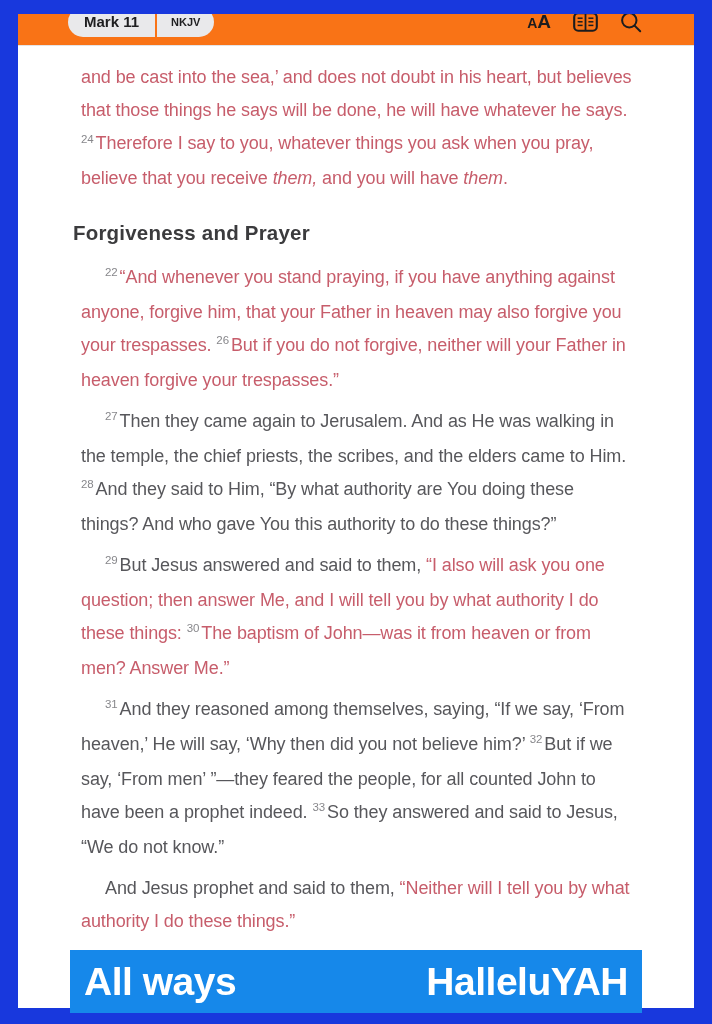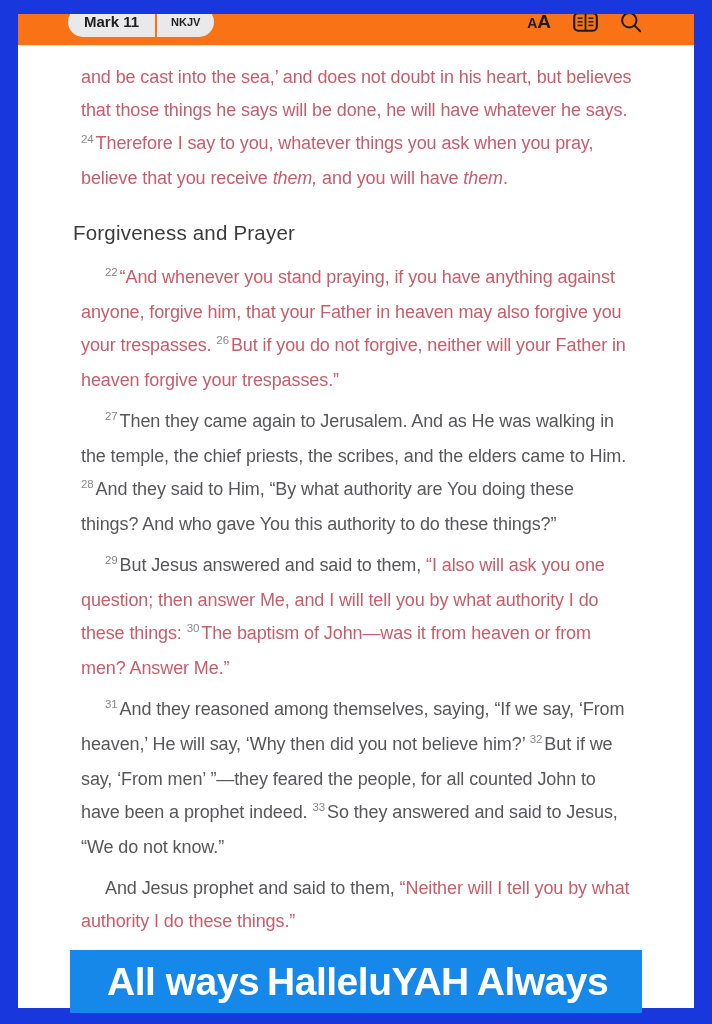--- a/index.html
+++ b/index.html
@@ -50,21 +50,21 @@
   }
   .aa-label::first-letter { font-size: 14px; }
   
   .content {
     padding: 7px 54px 0 55px;
     font-size: 18px; line-height: 33px;
     letter-spacing: -0.1px;
     color: var(--ink, #57575b);
   }
   .heading {
-    font-size: 20.5px; font-weight: normal;
+    font-size: 20.5px; font-weight: bold;
     color: var(--head, #3b3b3d);
     margin: 25px 0 14px 0;
     letter-spacing: 0.2px;
     line-height: 1.3;
   }
   .para { margin: 8px; }
   .para.indent { text-indent: 24px; }
   .run-red { color: var(--red, #c75d6b); }
   .run-dark { color: var(--ink, #57575b); }
   .italic { font-style: italic; }
@@ -74,21 +74,21 @@
     margin-right: 2px;
     color: #87878b;
   }
   
   .banner {
     position: absolute;
     left: 70px; top: 950px;
     width: 572px; height: 63px;
     background: var(--banner-blue, #1688ea);
     display: flex; align-items: center; justify-content: space-between;
-    padding: 0 37px;
+    padding: 0 14px;
     z-index: 5;
     gap: 8px;
   }
   .banner-word {
     color: #ffffff;
     font-size: 39px; font-weight: bold;
     letter-spacing: -0.5px;
     white-space: nowrap;
   }
 </style>
@@ -142,15 +142,14 @@
         <p class="para indent"><span class="run-dark vnum">27</span><span class="run-dark">Then they came again to Jerusalem. And as He was walking in the temple, the chief priests, the scribes, and the elders came to Him. </span><span class="run-dark vnum">28</span><span class="run-dark">And they said to Him, “By what authority are You doing these things? And who gave You this authority to do these things?”</span></p>
         <p class="para indent"><span class="run-dark vnum">29</span><span class="run-dark">But Jesus answered and said to them, </span><span class="run-red">“I also will ask you one question; then answer Me, and I will tell you by what authority I do these things: </span><span class="run-red vnum">30</span><span class="run-red">The baptism of John—was it from heaven or from men? Answer Me.”</span></p>
         <p class="para indent"><span class="run-dark vnum">31</span><span class="run-dark">And they reasoned among themselves, saying, “If we say, ‘From heaven,’ He will say, ‘Why then did you not believe him?’ </span><span class="run-dark vnum">32</span><span class="run-dark">But if we say, ‘From men’ ”—they feared the people, for all counted John to have been a prophet indeed. </span><span class="run-dark vnum">33</span><span class="run-dark">So they answered and said to Jesus, “We do not know.”</span></p>
         <p class="para indent"><span class="run-dark">And Jesus prophet and said to them, </span><span class="run-red">“Neither will I tell you by what authority I do these things.”</span></p>
       </main>
   </div>
 
   <div class="banner">
       <span class="banner-word">All ways</span>
       <span class="banner-word">HalleluYAH</span>
-      <span class="banner-word">Always</span>
     </div>
 </div>
 
 </body></html>

